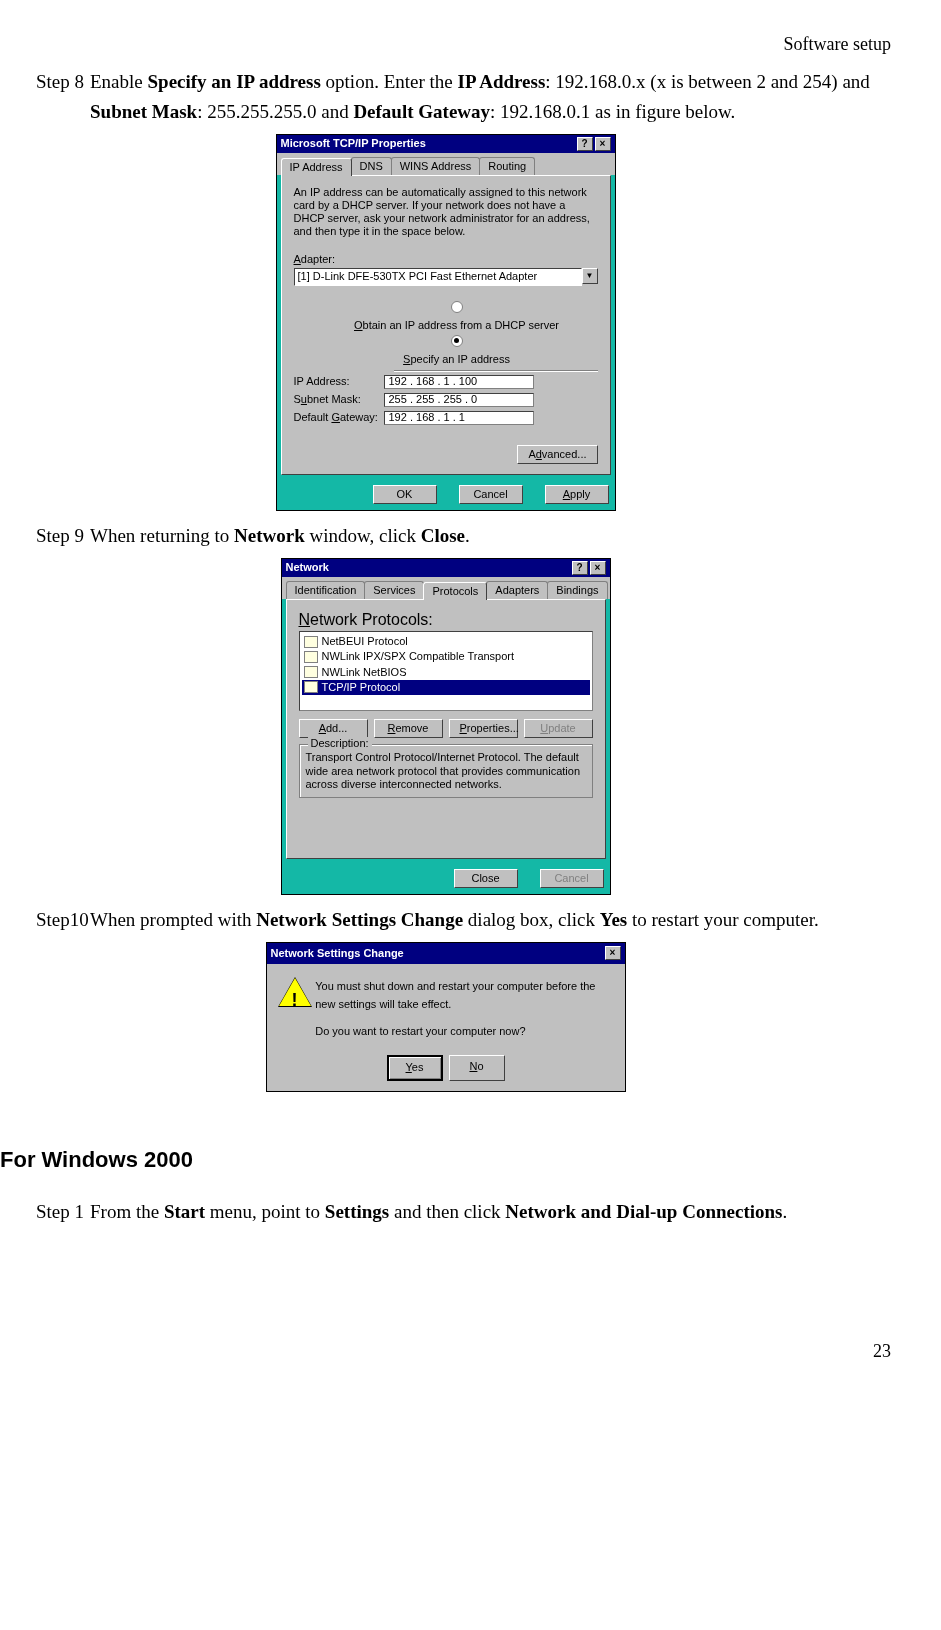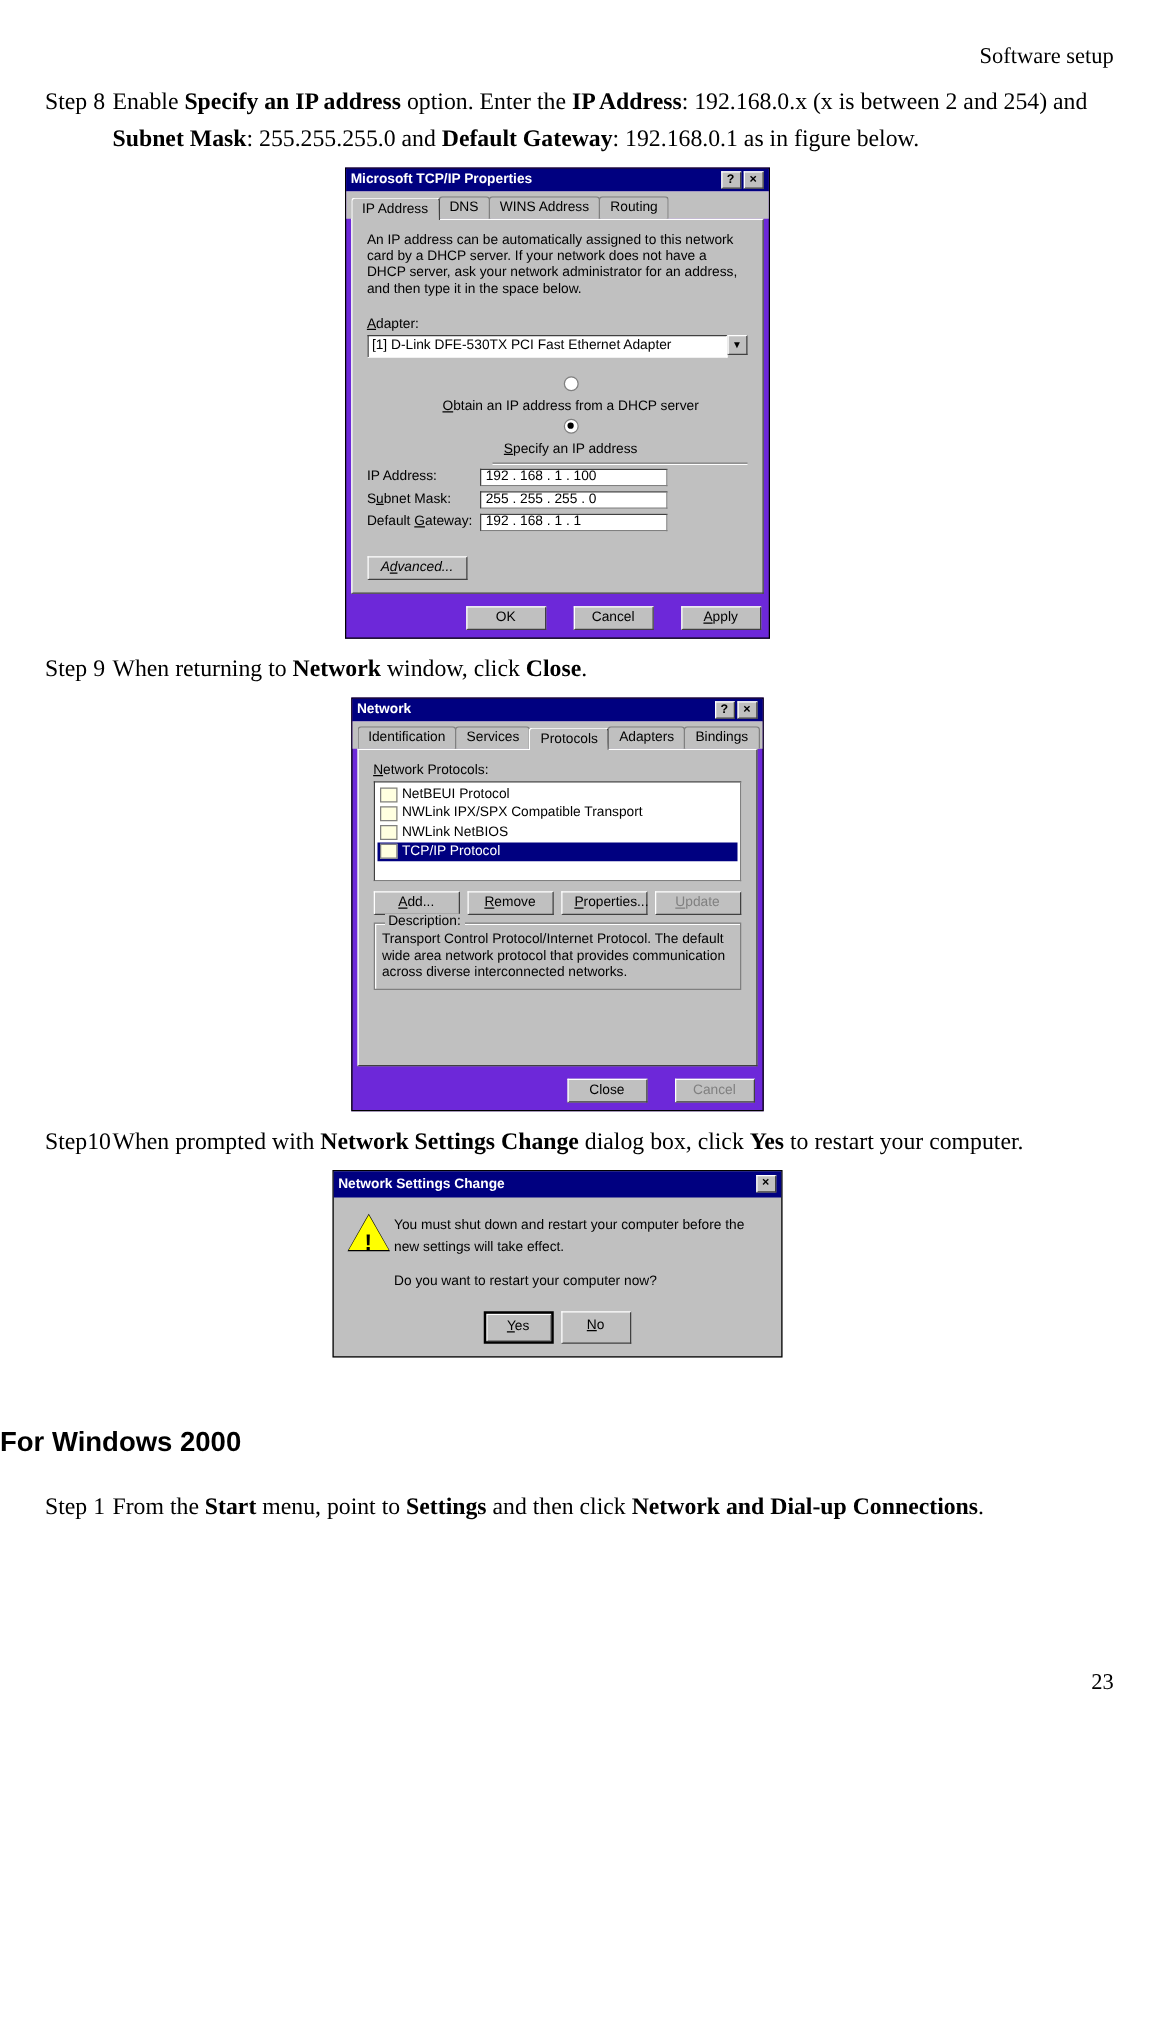--- a/index.html
+++ b/index.html
@@ -13,21 +13,21 @@
     line-height: 1.6;
   }
   .header-right { text-align: right; font-size: 18px; margin-bottom: 8px; }
   .step-row { display: flex; margin-top: 4px; }
   .step-label { width: 90px; flex-shrink: 0; padding-left: 36px; }
   .step-body { flex: 1; }
   .bold { font-weight: bold; }
   .figure-wrap { display: flex; justify-content: center; margin: 6px 0 10px; }
   .dialog {
     border: 1px solid #000;
-    background: #6d28d9;
+    background: #14b8a6;
     font-family: Tahoma, Arial, sans-serif;
     font-size: 11px;
     color: #000;
     line-height: 1.2;
   }
   .titlebar {
     background: linear-gradient(#000080,#000080);
     color: #fff;
     font-weight: bold;
     font-size: 11px;
@@ -127,21 +127,21 @@
     border-bottom:28px solid #ffff00; position:absolute; top:0; left:0;
   }
   .warn-tri-border {
     width:0; height:0; border-left:17px solid transparent; border-right:17px solid transparent;
     border-bottom:30px solid #000; position:absolute; top:-1px; left:-1px;
   }
   .warn-ex { position:absolute; top:8px; left:0; width:32px; text-align:center; font-weight:bold; font-size:18px; color:#000; }
   .msg-btns { display:flex; justify-content:center; gap:6px; padding:0 0 10px; }
   .h2 { font-family: Arial, Helvetica, sans-serif; font-weight:bold; font-size:22px; margin-top:50px; margin-bottom:20px; }
   .page-num { text-align:right; font-size:18px; margin-top:110px; }
-  .advanced-row { display:flex; justify-content:flex-start; margin-top:20px;font-style:italic; }
+  .advanced-row { display:flex; justify-content:flex-end; margin-top:20px; }
 </style>
 </head>
 <body>
 
 <div class="header-right">Software  setup</div>
 
 <div class="step-row">
   <div class="step-label">Step 8</div>
   <div class="step-body">
     <span>Enable </span><span class="bold">Specify an IP address</span><span> option. Enter the </span><span class="bold">IP Address</span><span>: 192.168.0.x (x is between 2 and 254) and </span><span class="bold">Subnet Mask</span><span>: 255.255.255.0 and </span><span class="bold">Default Gateway</span><span>: 192.168.0.1 as in figure below.</span>
@@ -219,21 +219,21 @@
       <span class="win-btn">×</span>
     </div>
     <div class="tabs">
       <div class="tab">Identification</div>
       <div class="tab">Services</div>
       <div class="tab active">Protocols</div>
       <div class="tab">Adapters</div>
       <div class="tab">Bindings</div>
     </div>
     <div class="tabpane">
-      <div style="font-size:11px; margin-bottom:2px;"><span class="lbl-u">N</span>etwork Protocols:</div>
+      <div style="font-size:16px; margin-bottom:2px;"><span class="lbl-u">N</span>etwork Protocols:</div>
       <div class="listbox">
         <div class="item">
             <span class="proto-icon"></span>
             <span>NetBEUI Protocol</span>
           </div>
         <div class="item">
             <span class="proto-icon"></span>
             <span>NWLink IPX/SPX Compatible Transport</span>
           </div>
         <div class="item">

